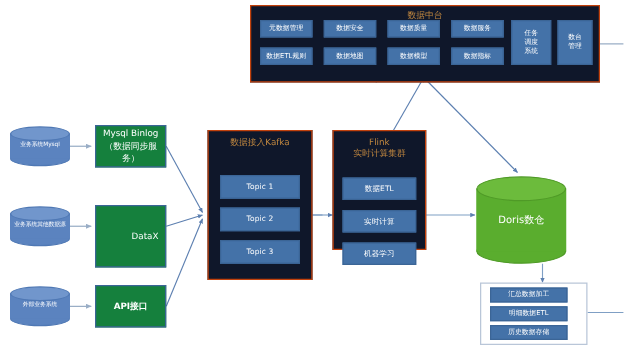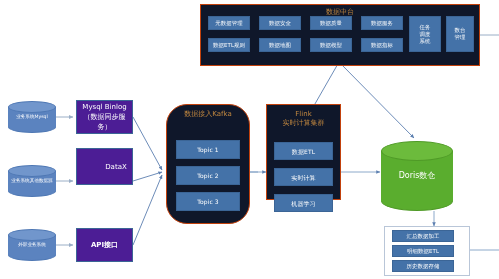--- a/index.html
+++ b/index.html
@@ -49,21 +49,21 @@
     justify-content: center;
     text-align: center;
     font-size: 5.4px;
     line-height: 7px;
     white-space: pre-line;
     letter-spacing: .1px;
   }
   .bigbox {
     position: absolute;
     box-sizing: border-box;
-    background: #4c1d95;
+    background: #15803d;
     border: 1px solid #3b6596;
     color: #ffffff;
     display: flex;
     align-items: center;
     justify-content: center;
     text-align: center;
     font-size: 7px;
     line-height: 10px;
     white-space: pre-line;
   }
@@ -196,24 +196,24 @@
 
   <div class="cyl" style="left:8px; top:229px; width:48px; height:32px;">
     <div class="bottom"></div>
     <div class="body"></div>
     <div class="top"></div>
     <div class="cap-label">外部业务系统</div>
   </div>
 
   <div class="bigbox" style="left:76px; top:100px; width:57px; height:34px;">Mysql Binlog
 （数据同步服务）</div>
-  <div class="bigbox" style="left:76px; top:148px; width:57px; height:37px;padding-left:23px;">DataX</div>
+  <div class="bigbox" style="left:76px; top:164px; width:57px; height:50px;padding-left:23px;">DataX</div>
   <div class="bigbox" style="left:76px; top:228px; width:57px; height:34px;font-weight:bold;">API接口</div>
 
-  <div class="panel" style="left:166px; top:104px; width:84px; height:120px;border-radius:21px;">
+  <div class="panel" style="left:166px; top:104px; width:84px; height:120px;">
     <div class="panel-title" style="top:5px;">数据接入Kafka</div>
   </div>
   <div class="bluebox" style="left:176px; top:140px; width:64px; height:19px; font-size:6px;">Topic 1</div>
   <div class="bluebox" style="left:176px; top:166px; width:64px; height:19px; font-size:6px;">Topic 2</div>
   <div class="bluebox" style="left:176px; top:192px; width:64px; height:19px; font-size:6px;">Topic 3</div>
 
   <div class="panel" style="left:266px; top:104px; width:75px; height:96px;">
     <div class="panel-title" style="top:5px;">Flink
 实时计算集群</div>
   </div>

